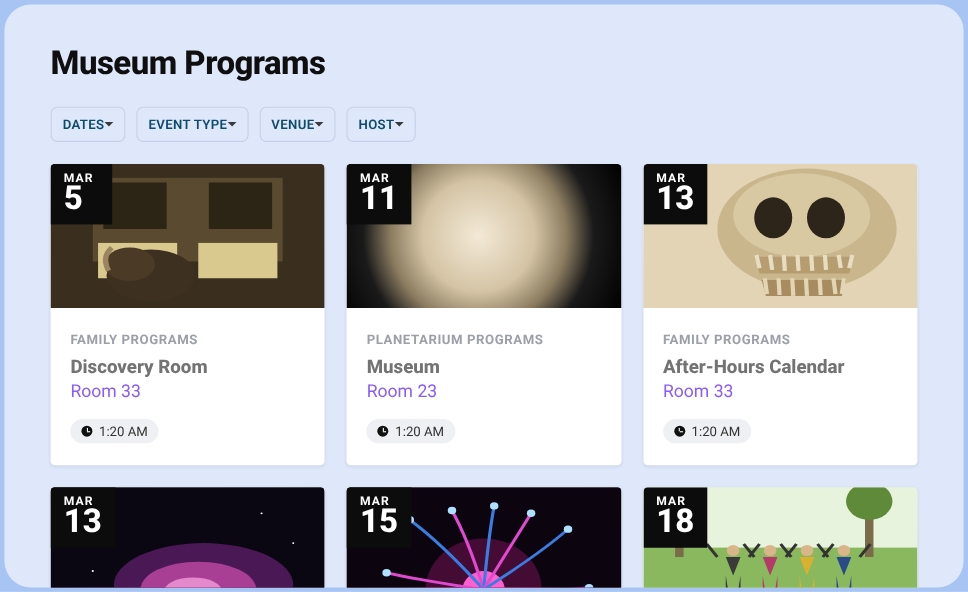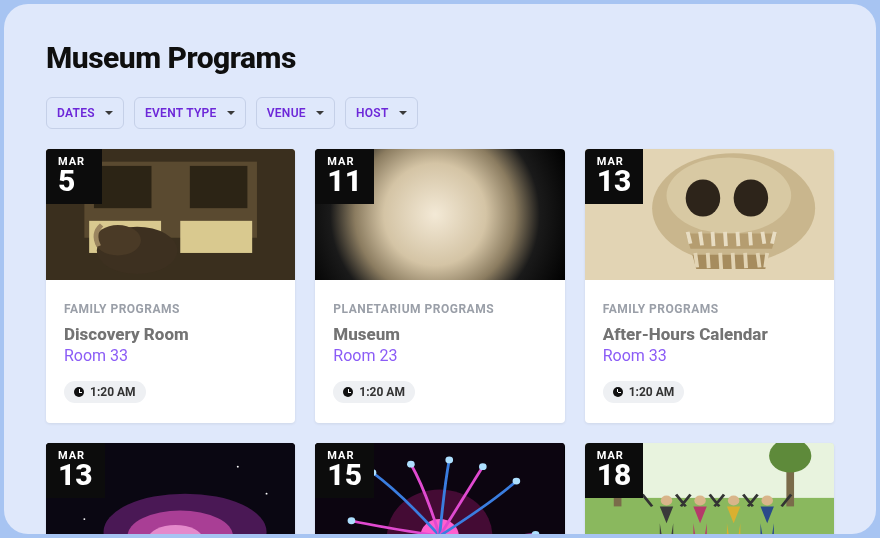--- a/index.html
+++ b/index.html
@@ -1,32 +1,32 @@
 <!DOCTYPE html>
 <html><head>
   <meta charset="utf-8">
   <style>
     *{margin:0;padding:0;box-sizing:border-box;font-family:-apple-system,BlinkMacSystemFont,"Segoe UI",Roboto,sans-serif}
     body{width:880px;height:538px;background:#a7c4f2;display:flex;align-items:stretch;justify-content:stretch;overflow:hidden}
     .page{background:#dfe8fb;border-radius:24px;width:100%;margin:4px;padding:36px 42px 0 42px;overflow:hidden;position:relative}
     .title{font-size:30px;font-weight:800;color:#0f0f0f;letter-spacing:-0.5px;margin-bottom:22px}
     .filters{display:flex;gap:10px;margin-bottom:20px}
-    .filter{background:transparent;border:1px solid #c5d0e8;border-radius:6px;padding:8px 10px;display:flex;align-items:center;gap:10px;font-size:12px;font-weight:600;color:#6d28d9;cursor:pointer;letter-spacing:0.3px}
+    .filter{background:transparent;border:1px solid #c5d0e8;border-radius:6px;padding:8px 10px;display:flex;align-items:center;font-size:12px;font-weight:600;color:#0c4a6e;cursor:pointer;letter-spacing:0.3px}
     .filter .caret{width:0;height:0;border-left:4px solid transparent;border-right:4px solid transparent;border-top:4px solid #3a3a3a}
     .grid{display:grid;grid-template-columns:repeat(3,1fr);gap:20px}
     .card{background:#fff;border-radius:4px;overflow:hidden;box-shadow:0 1px 3px rgba(0,0,0,0.08);display:flex;flex-direction:column}
     .card-image{position:relative;height:131px;background-size:cover;background-position:center}
     .datebox{position:absolute;top:0;left:0;background:#0c0c0c;color:#fff;padding:6px 12px 8px 12px;min-width:56px}
     .datebox .mon{font-size:11px;font-weight:700;letter-spacing:1px}
     .datebox .day{font-size:30px;font-weight:800;line-height:1;margin-top:-2px}
     .card-body{padding:22px 18px 20px 18px}
     .cat{font-size:12px;font-weight:700;color:#9a9fa8;letter-spacing:0.5px;margin-bottom:8px}
     .etitle{font-size:17px;font-weight:800;color:#737373;margin-bottom:2px}
     .room{font-size:16px;color:#8b5cf6;margin-bottom:16px}
-    .pill{display:inline-flex;align-items:center;gap:6px;background:#eef0f3;border-radius:14px;padding:4px 10px;font-size:12px;color:#333;font-weight:700}
+    .pill{display:inline-flex;align-items:center;gap:6px;background:#eef0f3;border-radius:14px;padding:4px 10px;font-size:12px;color:#333;font-weight:400}
     .pill .clock{width:10px;height:10px;border-radius:50%;background:#111;position:relative;flex-shrink:0}
     .pill .clock::before{content:"";position:absolute;width:3px;height:1px;background:#fff;left:5px;top:4.5px}
     .pill .clock::after{content:"";position:absolute;width:1px;height:3px;background:#fff;left:4.5px;top:2px}
     
     .img1{background:linear-gradient(#6d5a3d 0%,#3d2f1a 40%,#1f1a12 100%)}
     .img2{background:radial-gradient(circle at 48% 50%,#f3e9d6 0%,#d4c4a5 35%,#8b7c60 55%,#1a1a1a 72%,#000 100%)}
     .img3{background:linear-gradient(#e9dfc9 0%,#d1c2a0 50%,#b8a17a 100%)}
     .img4{background:radial-gradient(ellipse at 50% 60%,#d24fb0 0%,#6a1d80 35%,#0d0818 70%,#000 100%)}
     .img5{background:radial-gradient(circle at 50% 60%,#ff3fb4 0%,#e0158e 25%,#130813 55%,#000 100%)}
     .img6{background:linear-gradient(#d1e6c2 0%,#a0c876 50%,#6a944a 100%)}

